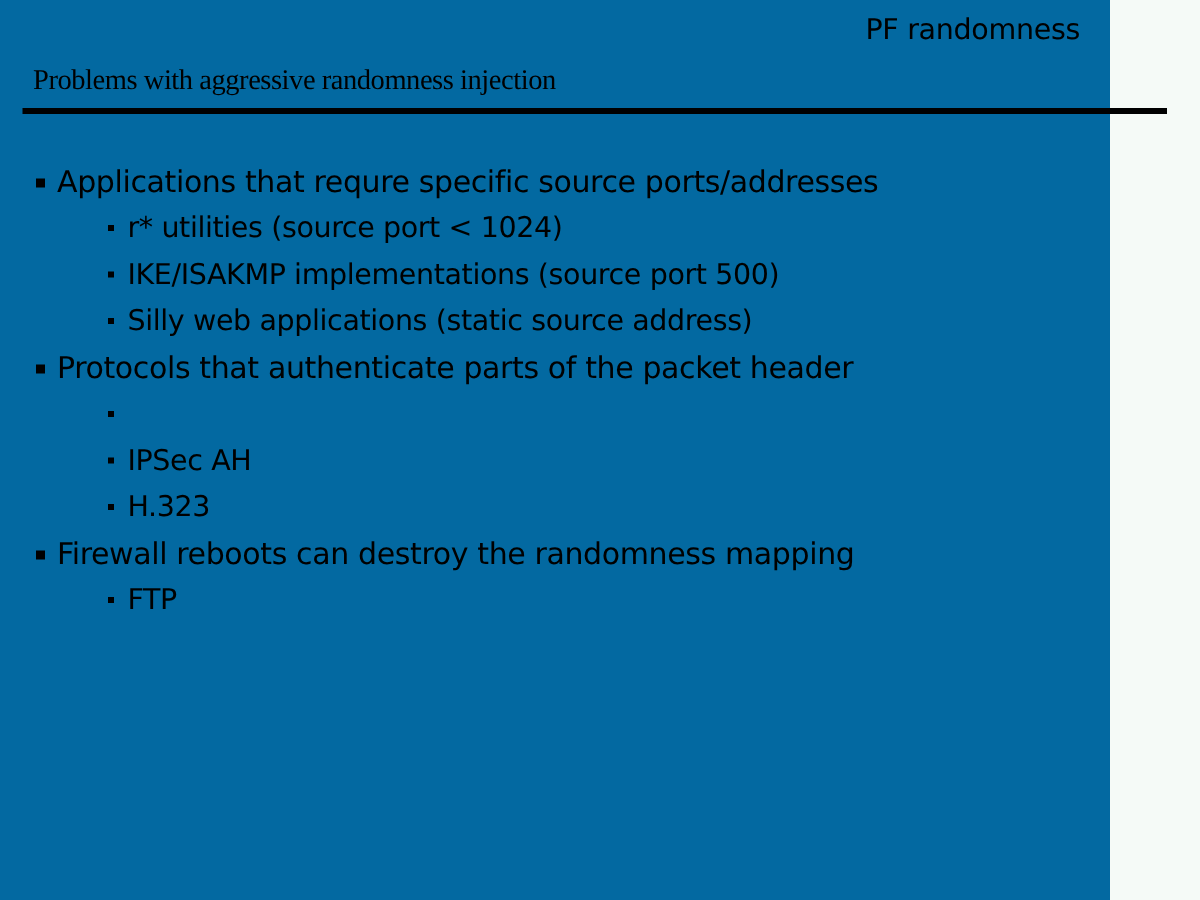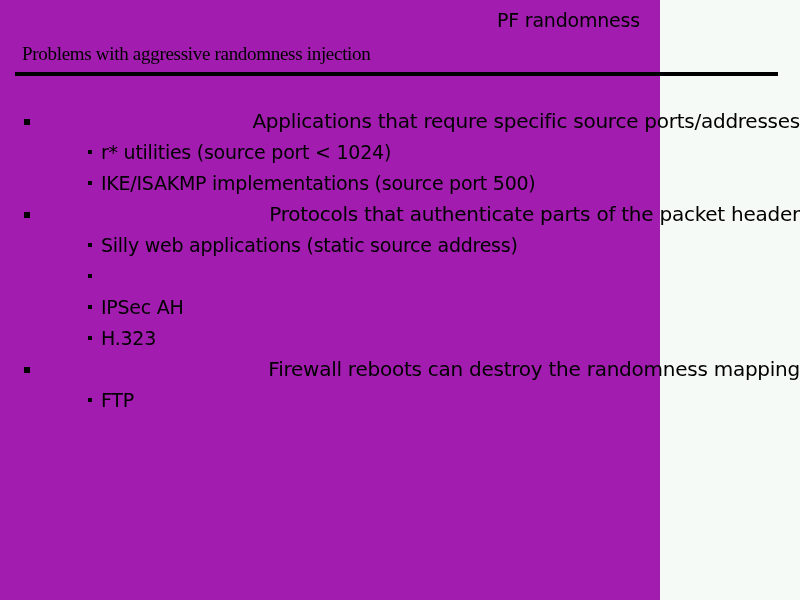--- a/index.html
+++ b/index.html
@@ -11,23 +11,23 @@
     height: 600px;
     overflow: hidden;
     background: #f5faf7;
     font-family: "DejaVu Sans", sans-serif;
     color: #000000;
     -webkit-font-smoothing: none;
   }
 
   #slide {
     position: relative;
-    width: 660px;
+    width: 740px;
     height: 600px;
-    background: #a21caf;
+    background: #0369a1;
     box-sizing: border-box;
   }
 
   
   #slide-header {
     position: absolute;
     top: 8px;
     right: 20px;
     font-size: 19px;
     line-height: 24px;
@@ -66,25 +66,23 @@
 
   .bullet-row {
     position: relative;
     height: 31px;
     display: flex;
     align-items: flex-start;
   }
 
   .bullet-row.level-1 {
     padding-left: 24px;
-    justify-content: space-between;
   }
   .bullet-row.level-2 {
     padding-left: 72px;
-    margin-left: 16px;
   }
 
   .bullet-marker {
     flex: 0 0 auto;
     background: #000000;
     display: block;
   }
   .level-1 > .bullet-marker {
     width: 6px;
     height: 6px;
@@ -129,27 +127,27 @@
         <span class="bullet-text">Applications that requre specific source ports/addresses</span>
       </div>
       <div class="bullet-row level-2">
         <span class="bullet-marker"></span>
         <span class="bullet-text">r* utilities (source port &lt; 1024)</span>
       </div>
       <div class="bullet-row level-2">
         <span class="bullet-marker"></span>
         <span class="bullet-text">IKE/ISAKMP implementations (source port 500)</span>
       </div>
+      <div class="bullet-row level-2">
+        <span class="bullet-marker"></span>
+        <span class="bullet-text">Silly web applications (static source address)</span>
+      </div>
       <div class="bullet-row level-1">
         <span class="bullet-marker"></span>
         <span class="bullet-text">Protocols that authenticate parts of the packet header</span>
-      </div>
-      <div class="bullet-row level-2">
-        <span class="bullet-marker"></span>
-        <span class="bullet-text">Silly web applications (static source address)</span>
       </div>
       <div class="bullet-row level-2">
         <span class="bullet-marker"></span>
       </div>
       <div class="bullet-row level-2">
         <span class="bullet-marker"></span>
         <span class="bullet-text">IPSec AH</span>
       </div>
       <div class="bullet-row level-2">
         <span class="bullet-marker"></span>

